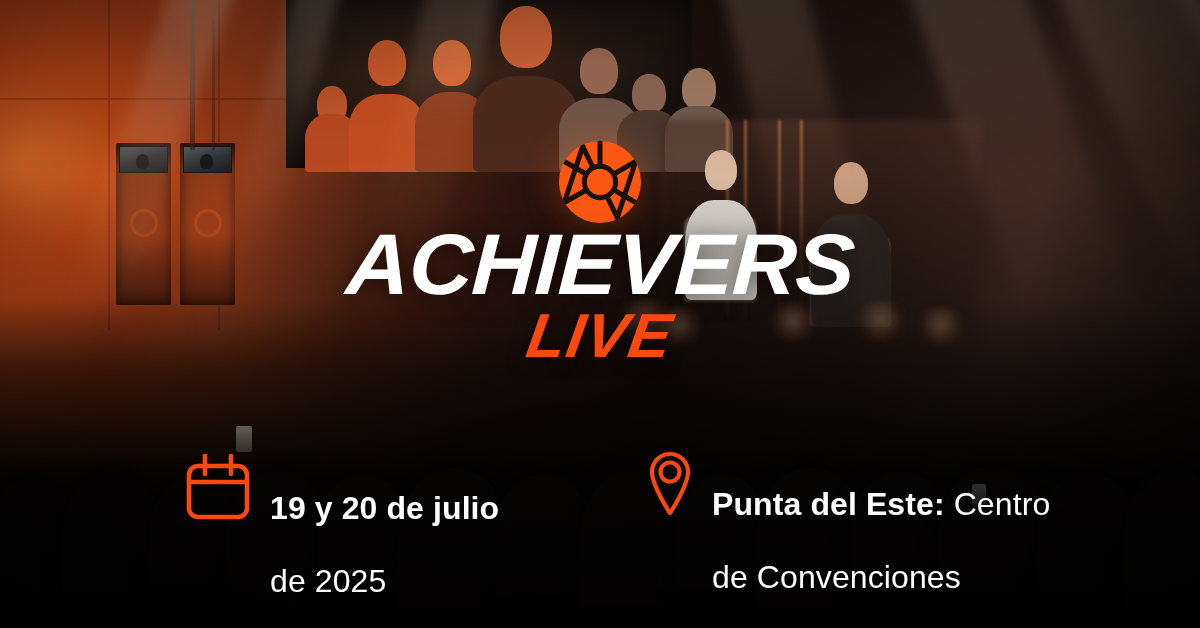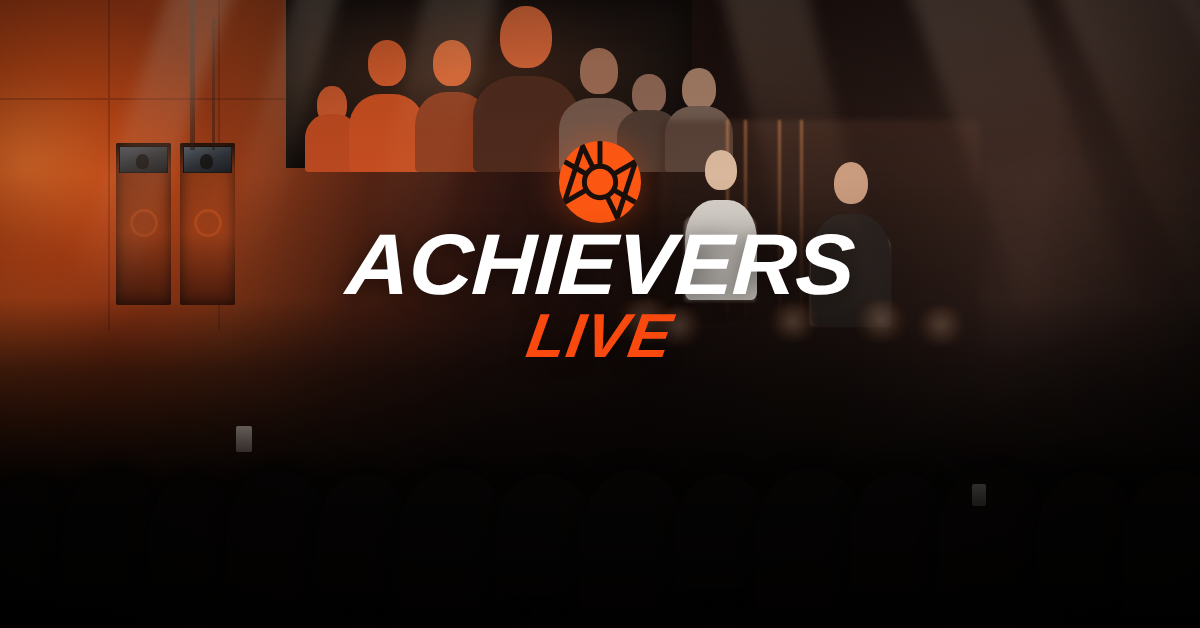--- a/index.html
+++ b/index.html
@@ -331,17 +331,47 @@
       </svg>
     </div>
 
     <div class="title-wrap">
       <span class="title">ACHIEVERS</span>
       <span class="subtitle">LIVE</span>
     </div>
 
     <div class="infobar">
 
-
+      <div class="info info-date">
+        <span class="ico">
+          <svg width="64" height="68" viewBox="0 0 64 68" aria-hidden="true">
+            <g fill="none" stroke="#f9490f" stroke-width="4.6" stroke-linecap="round">
+              <rect x="3" y="14" width="58" height="51" rx="9"></rect>
+              <line x1="3" y1="30" x2="61" y2="30"></line>
+              <line x1="19" y1="4" x2="19" y2="22"></line>
+              <line x1="45" y1="4" x2="45" y2="22"></line>
+            </g>
+          </svg>
+        </span>
+        <div class="info-text">
+          <b>19 y 20 de julio</b><br>
+          <span>de 2025</span>
+        </div>
+      </div>
+
+      <div class="info info-place">
+        <span class="ico">
+          <svg width="44" height="68" viewBox="0 0 44 68" aria-hidden="true">
+            <g fill="none" stroke="#f9490f" stroke-width="4.2" stroke-linejoin="round">
+              <path d="M22 65 C22 65 40 38 40 24 A18 18 0 1 0 4 24 C4 38 22 65 22 65 Z"></path>
+              <circle cx="22" cy="24" r="9.5"></circle>
+            </g>
+          </svg>
+        </span>
+        <div class="info-text">
+          <b>Punta del Este:</b><span> Centro</span><br>
+          <span>de Convenciones</span>
+        </div>
+      </div>
 
     </div>
   </div>
 </div>
 
 </body></html>

